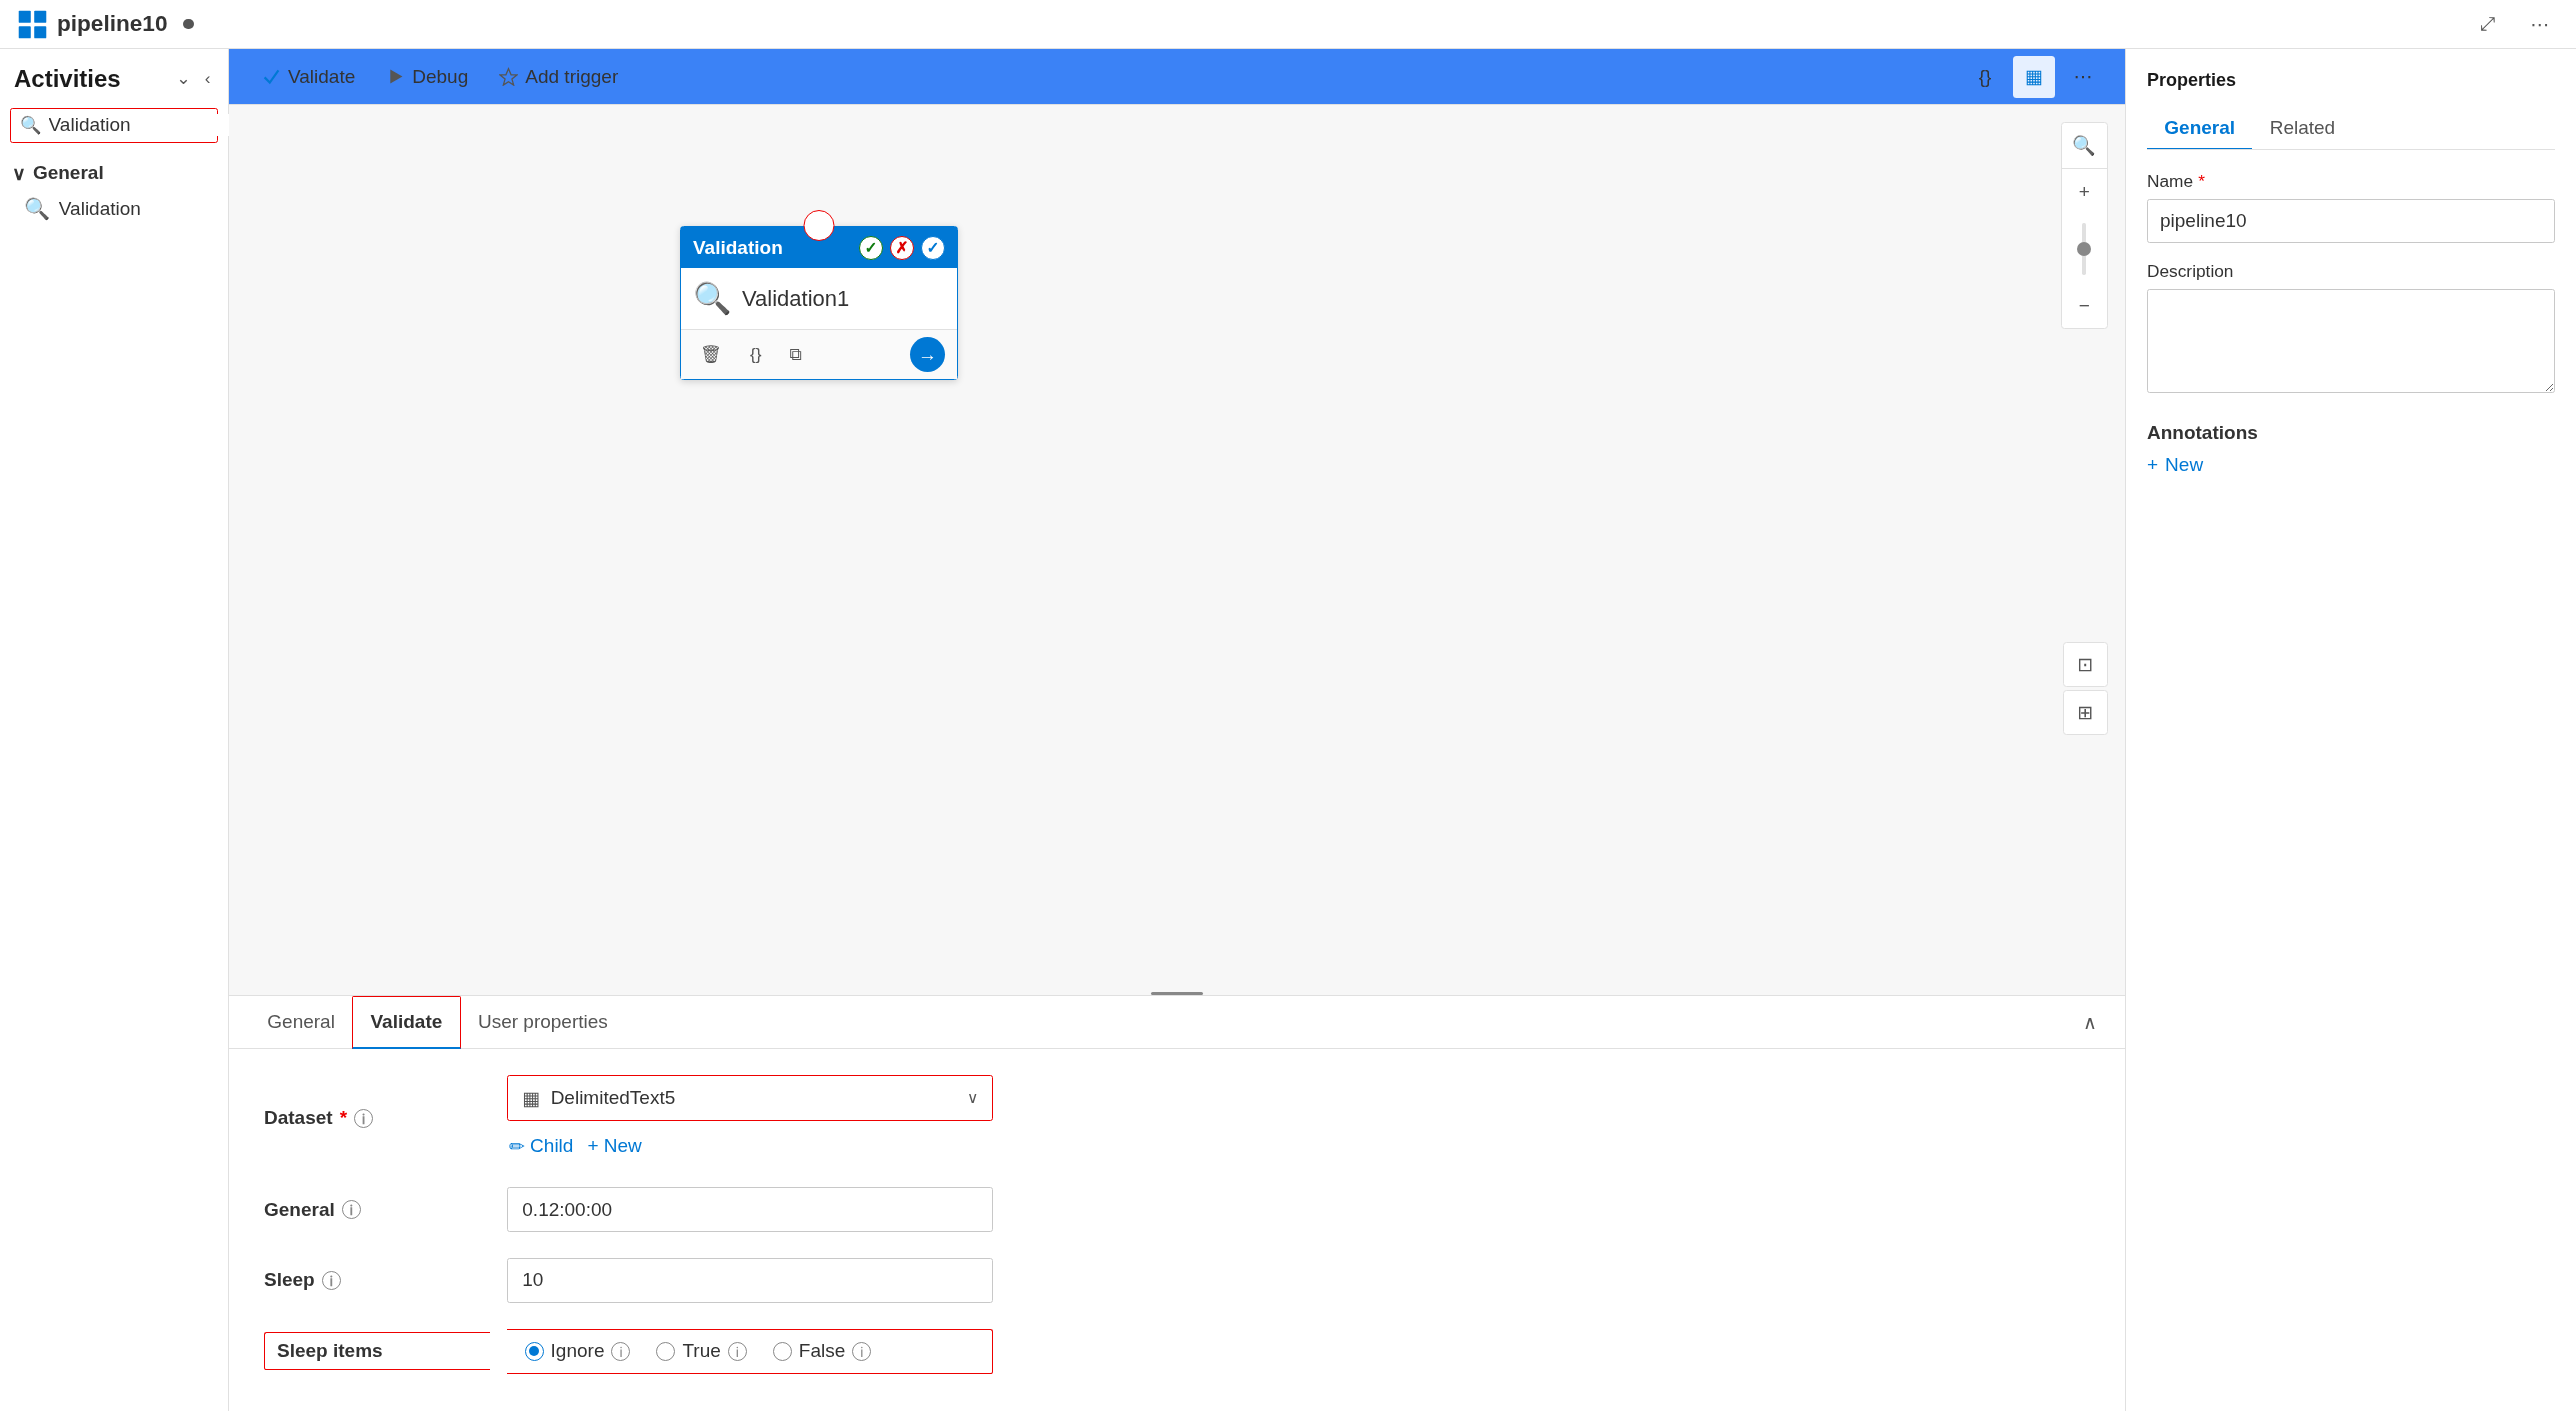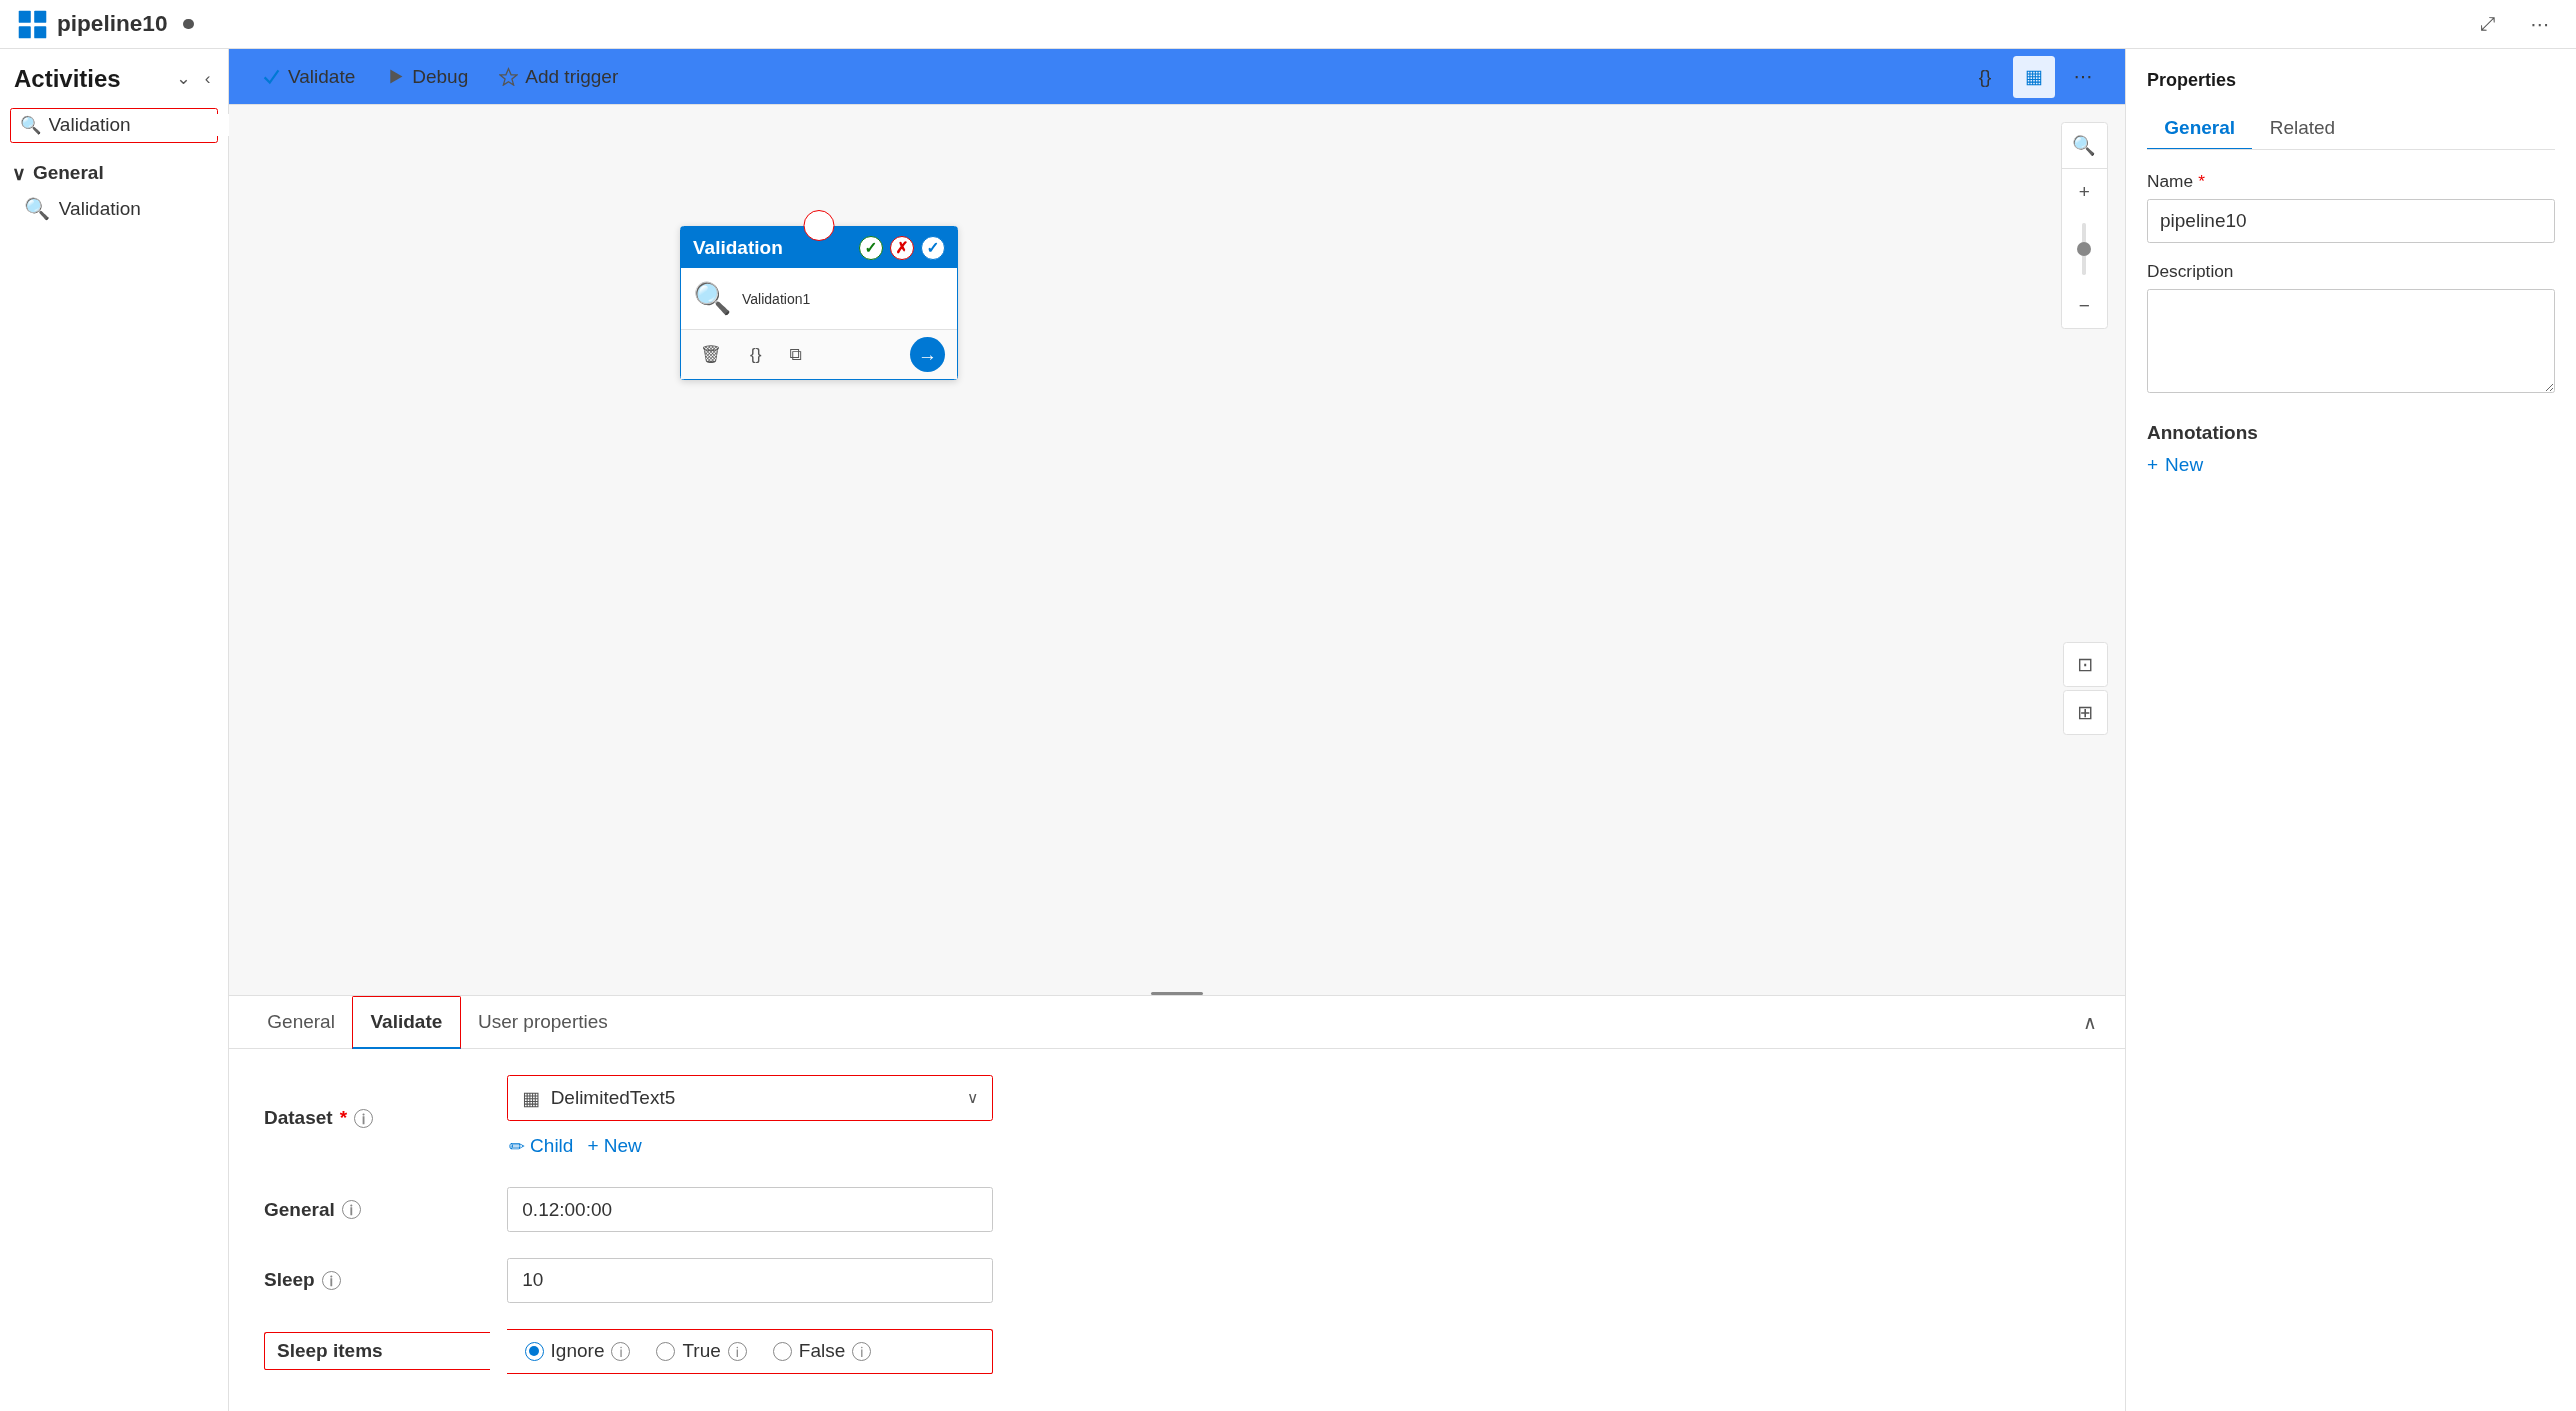--- a/index.html
+++ b/index.html
@@ -244,21 +244,21 @@
     }
     .activity-node-body {
       padding: 12px 12px;
       display: flex; align-items: center; gap: 10.4px;
       background: #fff;
     }
     .activity-node-icon {
       font-size: 31px;
     }
     .activity-node-name {
-      font-size: 14px; color: #333; flex: 1;
+      font-size: 22px; color: #333; flex: 1;
     }
     .activity-node-badge {
       width: 24px; height: 24px;
       border-radius: 50%;
       display: flex; align-items: center; justify-content: center;
       font-size: 15.6px; font-weight: 700;
       background: #fff; border: 1.7px solid;
     }
     .badge-green { border-color: #107c10; color: #107c10; }
     .badge-red { border-color: #d00; color: #d00; }

